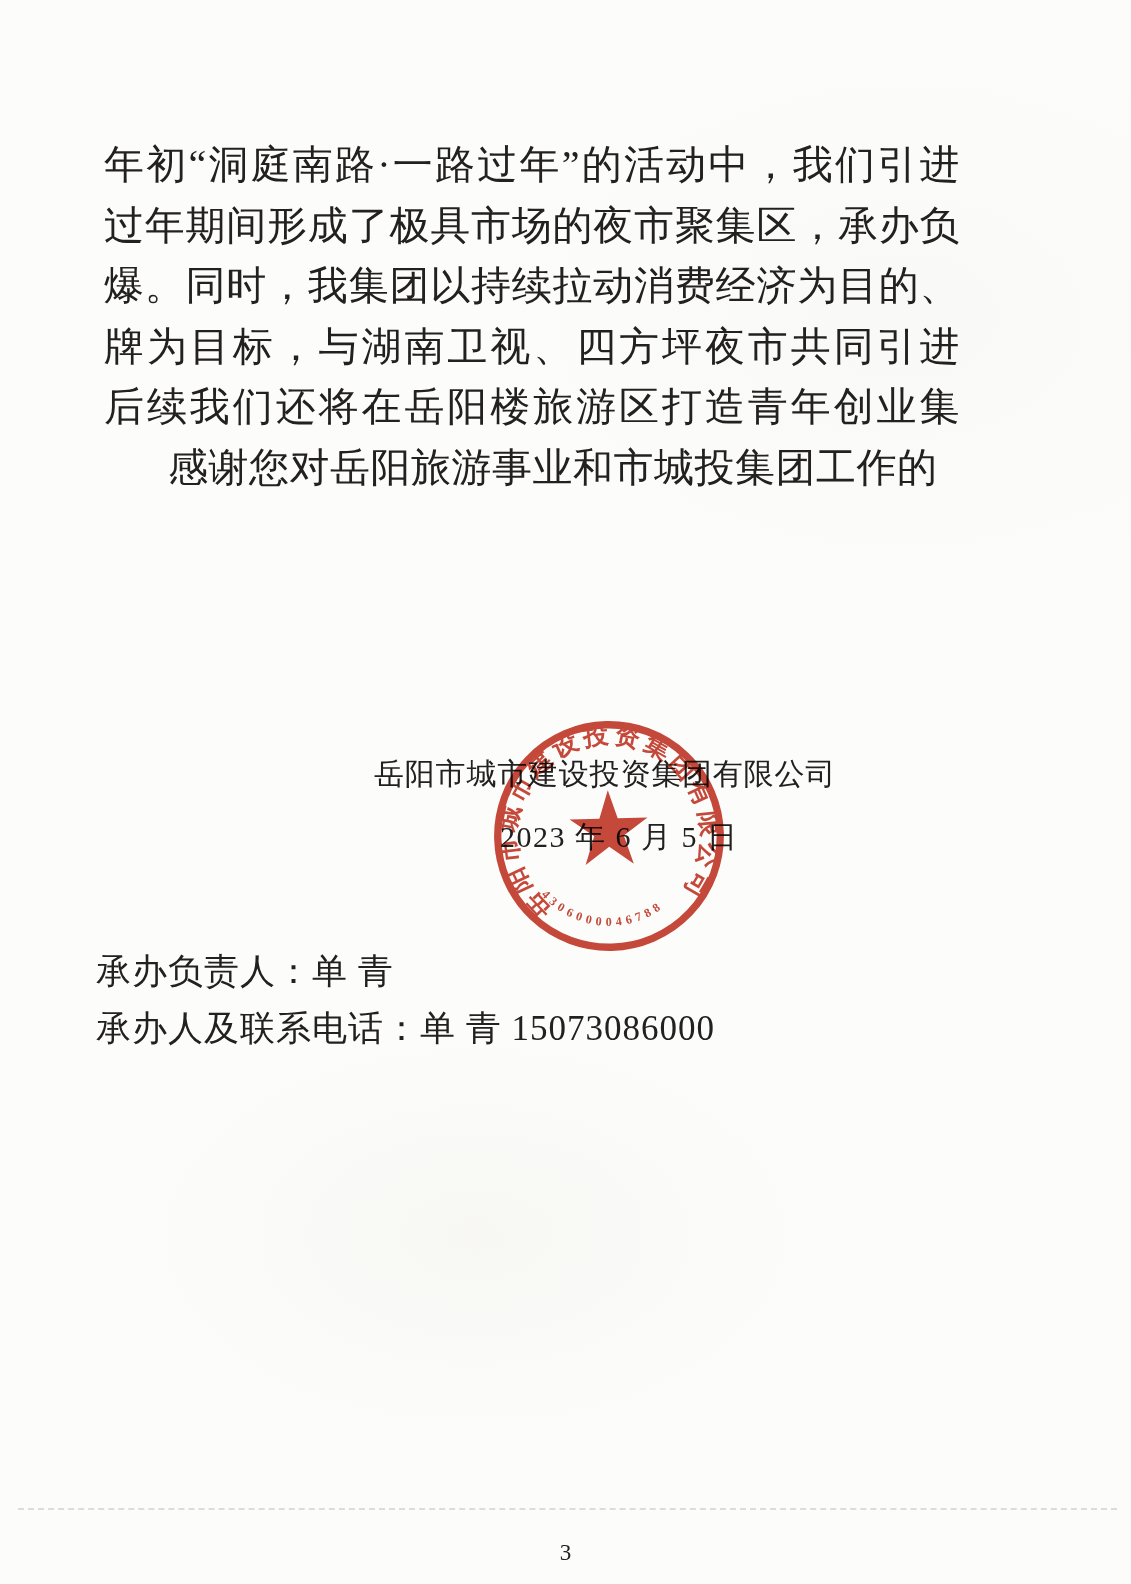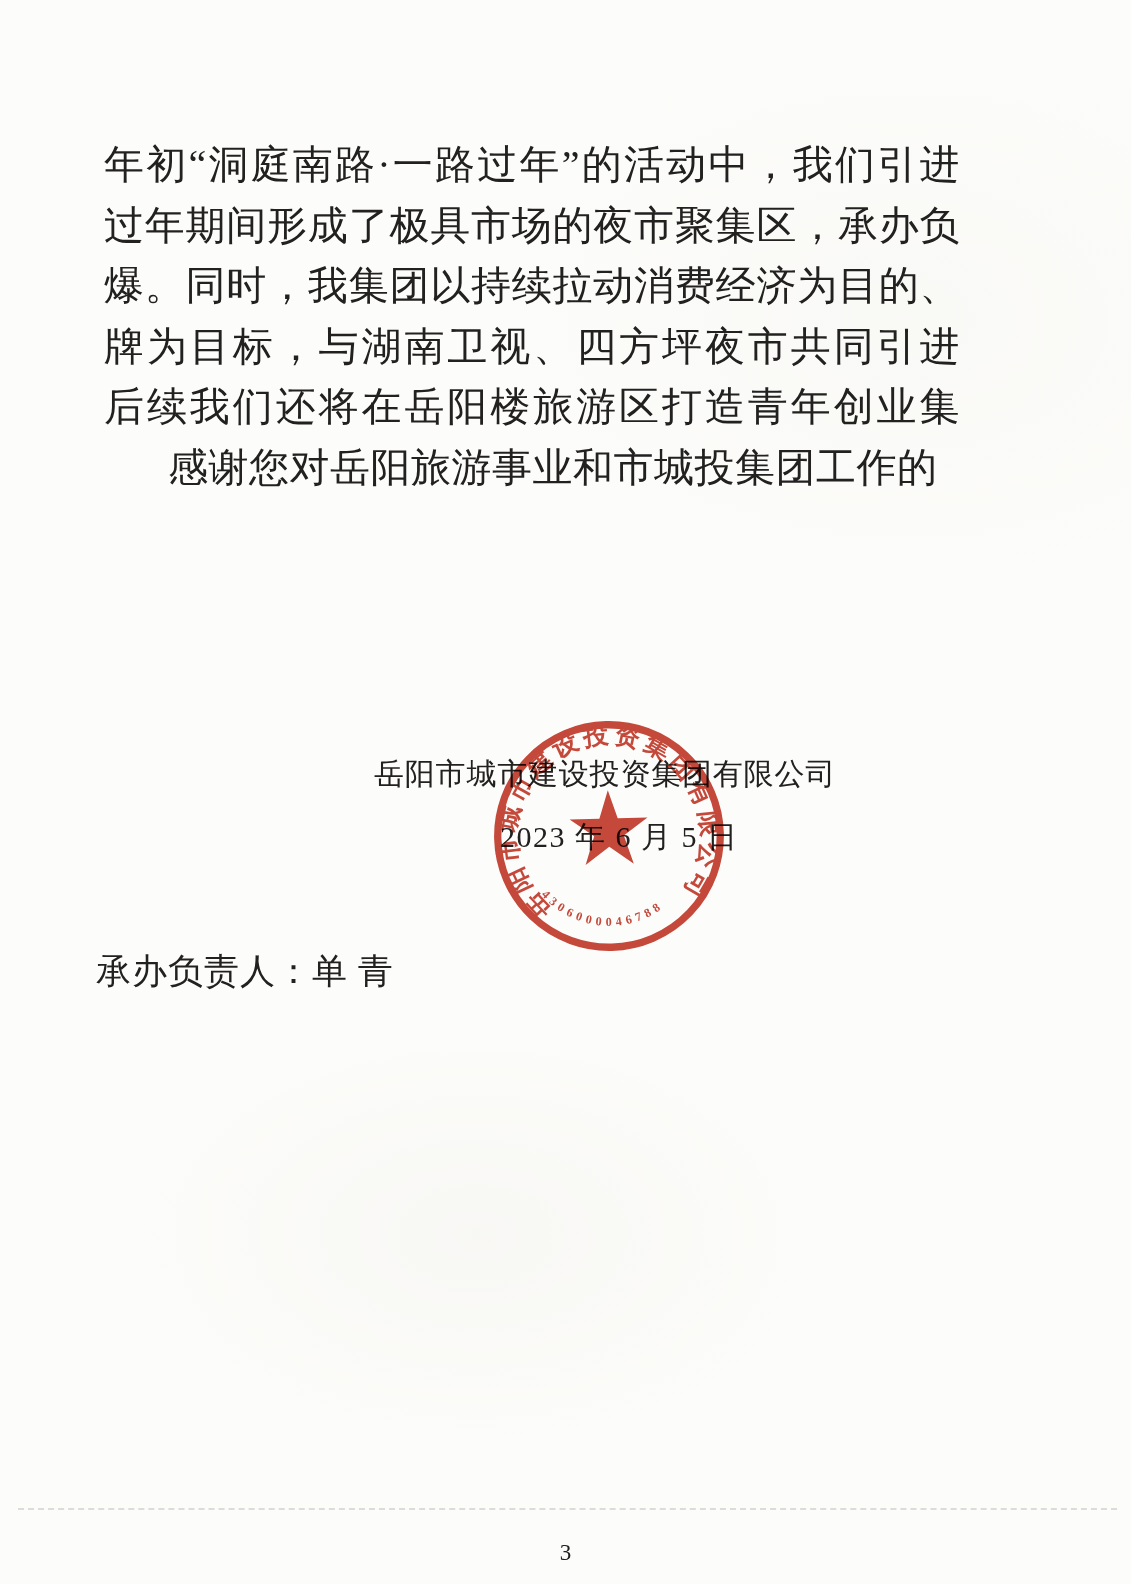--- a/index.html
+++ b/index.html
@@ -141,18 +141,21 @@
       </text>
       <text class="code-text">
         <textPath href="#sealArcBottom" startOffset="12">4306000046788</textPath>
       </text>
     </svg>
   </div>
 
   <div class="contact contact-1">
     <span>承办负责人：</span><span>单 青</span>
   </div>
+  <div class="contact contact-2">
+    <span>承办人及联系电话：</span><span>单 青 15073086000</span>
+  </div>
 
   <div class="scan-line"></div>
 
   <div class="page-number">3</div>
 
 </div>
 
 </body></html>

